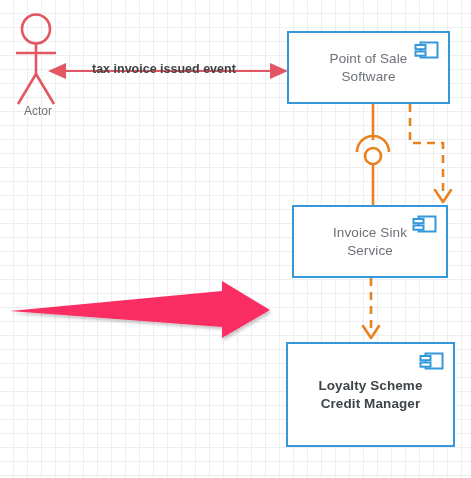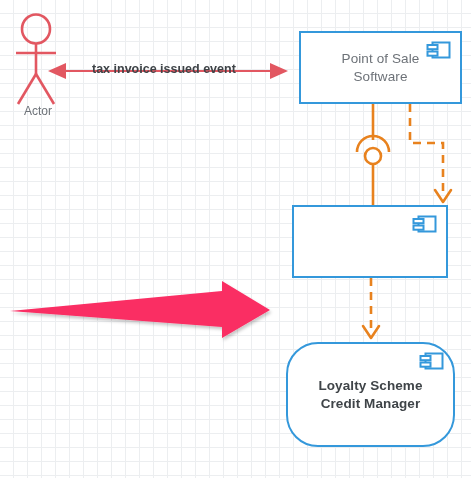--- a/index.html
+++ b/index.html
@@ -56,23 +56,23 @@
     font-size: 13.5px;
   }
   .component-icon {
     position: absolute;
     top: 7px;
     right: 8px;
     width: 26px;
     height: 22px;
   }
 
-  #box-pos   { left: 287px; top: 31px;  width: 163px; height: 73px; margin-left: 12px; }
+  #box-pos   { left: 287px; top: 31px;  width: 163px; height: 73px; }
   #box-sink  { left: 292px; top: 205px; width: 156px; height: 73px; }
-  #box-loyal { left: 286px; top: 342px; width: 169px; height: 105px; border-radius: 32px; }
+  #box-loyal { left: 286px; top: 342px; width: 169px; height: 105px; }
 
   
   #actor-figure { position: absolute; left: 8px; top: 12px; width: 60px; height: 96px; }
   #actor-label {
     position: absolute;
     left: 8px;
     top: 104px;
     width: 60px;
     text-align: center;
     color: #6d7278;
@@ -148,20 +148,22 @@
     <div class="component-label">Point of Sale
 Software</div>
   </div>
 
   <div class="component-box" id="box-sink">
     <svg class="component-icon" viewBox="0 0 26 22" xmlns="http://www.w3.org/2000/svg">
       <rect x="6.5" y="2.5" width="17" height="15" fill="#ffffff" stroke="#3498db" stroke-width="2"></rect>
       <rect x="1.5" y="5" width="10" height="4.2" fill="#ffffff" stroke="#3498db" stroke-width="2"></rect>
       <rect x="1.5" y="11.5" width="10" height="4.2" fill="#ffffff" stroke="#3498db" stroke-width="2"></rect>
     </svg>
+    <div class="component-label">Invoice Sink
+Service</div>
   </div>
 
   <div class="component-box" id="box-loyal">
     <svg class="component-icon" viewBox="0 0 26 22" xmlns="http://www.w3.org/2000/svg">
       <rect x="6.5" y="2.5" width="17" height="15" fill="#ffffff" stroke="#3498db" stroke-width="2"></rect>
       <rect x="1.5" y="5" width="10" height="4.2" fill="#ffffff" stroke="#3498db" stroke-width="2"></rect>
       <rect x="1.5" y="11.5" width="10" height="4.2" fill="#ffffff" stroke="#3498db" stroke-width="2"></rect>
     </svg>
     <div class="component-label strong">Loyalty Scheme
 Credit Manager</div>

